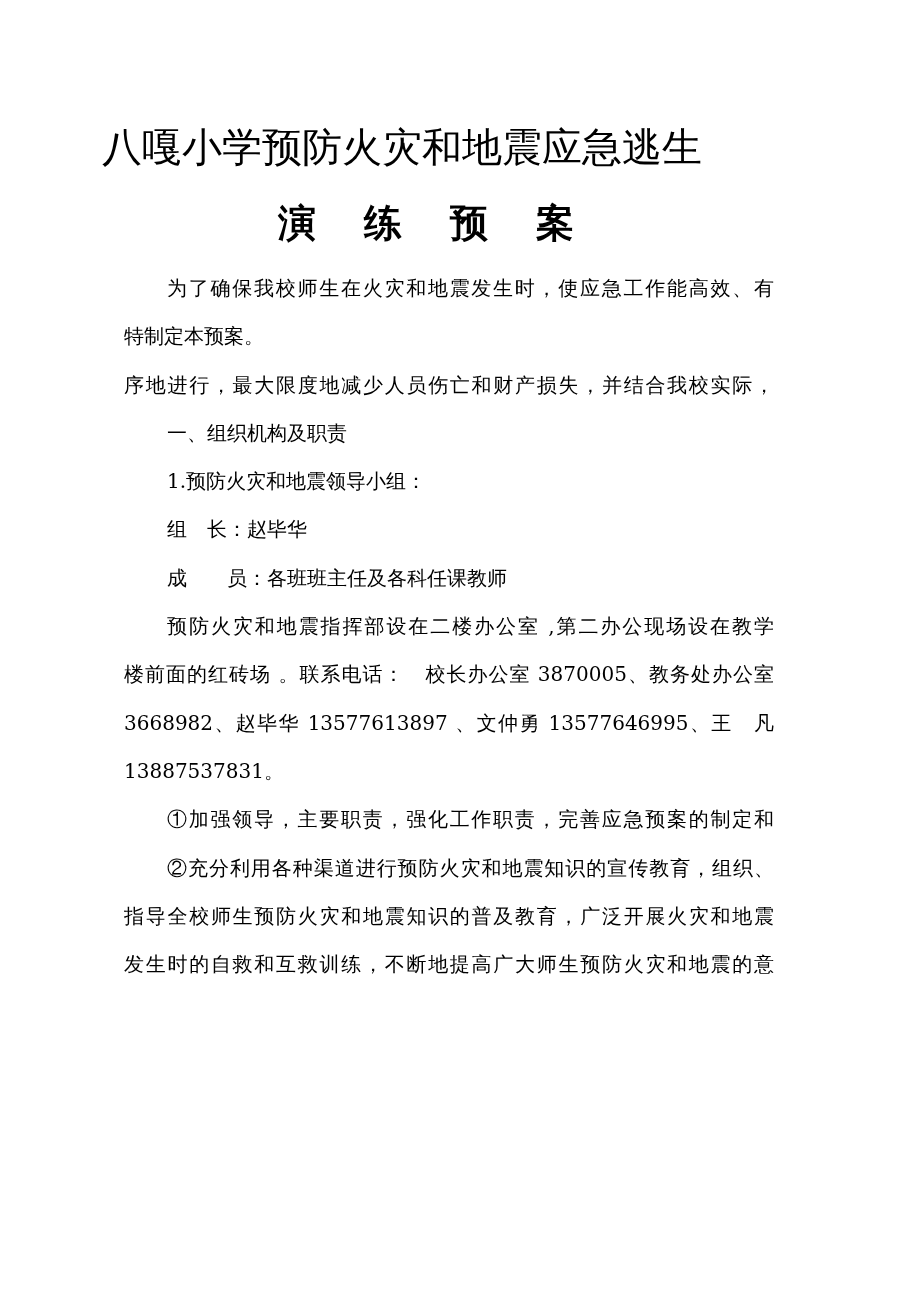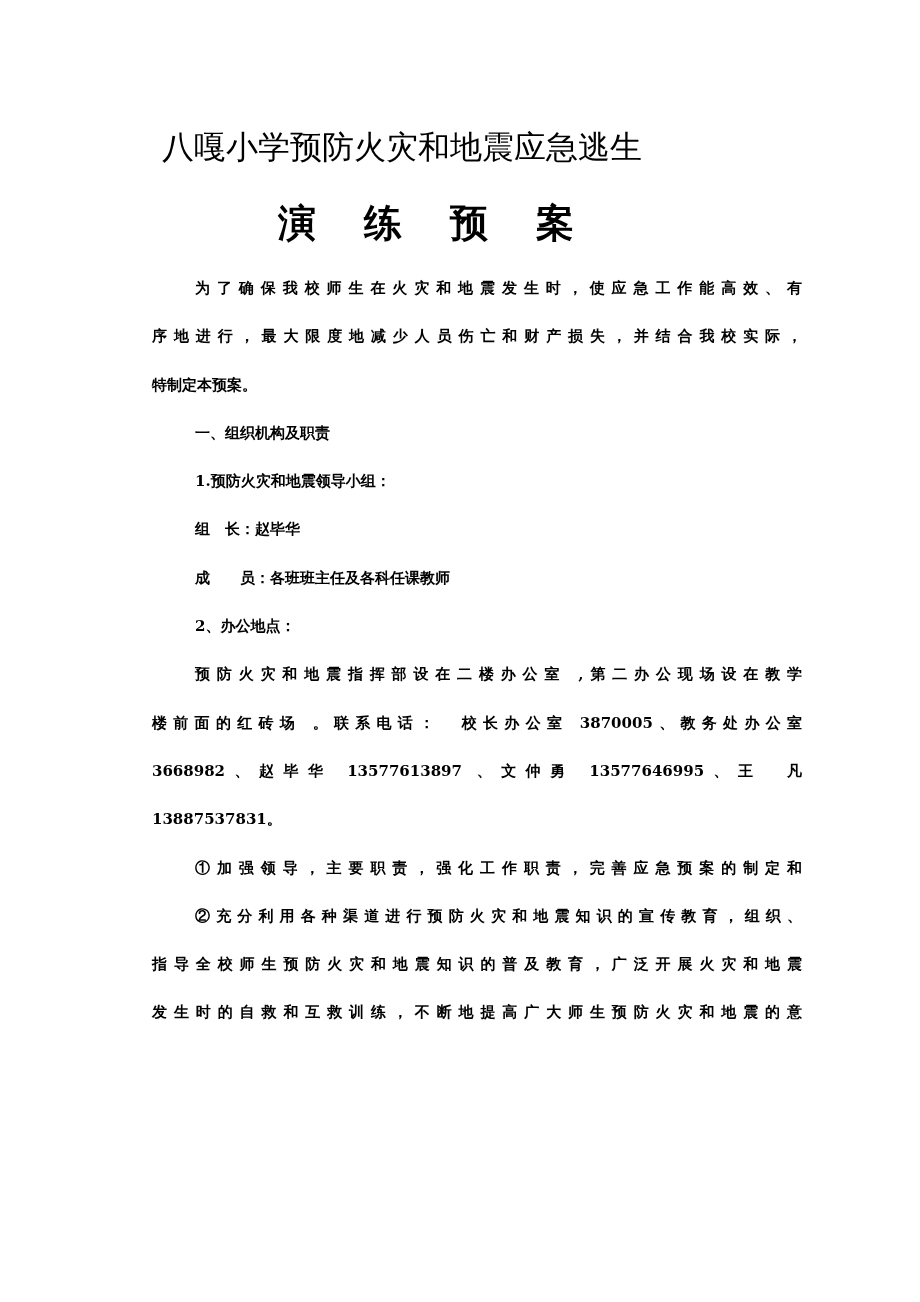--- a/index.html
+++ b/index.html
@@ -1,45 +1,44 @@
 <!DOCTYPE html>
 <html><head>
   <meta charset="utf-8">
   <style>
     html, body { margin: 0; padding: 0; background: #ffffff; }
     body { width: 920px; height: 1302px; position: relative; overflow: hidden;
            font-family: "DejaVu Serif", "Liberation Serif", serif; color: #000; }
     .page { position: absolute; left: 0; top: 0; width: 920px; height: 1302px; }
     .title1 { position: absolute; left: 0; width: 804px; top: 122px; text-align: center;
-              font-size: 32px; line-height: 50px; font-family: "DejaVu Sans", sans-serif; letter-spacing: 0px; }
+              font-size: 40px; line-height: 50px; font-family: "DejaVu Sans", sans-serif; letter-spacing: 0px; }
     .title2 { position: absolute; left: 0; width: 852px; top: 198px; text-align: center;
               font-size: 38px; line-height: 50px; font-weight: bold; word-spacing: 0; }
     .title2 span { display: inline-block; margin: 0 24px; }
-    .body { position: absolute; left: 152px; top: 264px; width: 650px; font-size: 15px; line-height: 48.3px; font-weight: bold; }
+    .body { position: absolute; left: 124px; top: 264px; width: 650px; font-size: 20px; line-height: 48.3px; }
     .line { white-space: nowrap; height: 48.3px; }
     .indent { padding-left: 43px; }
     .just { text-align: justify; text-align-last: justify; }
   </style>
 </head>
 <body>
 
 <div class="page">
   <div class="title1">八嘎小学预防火灾和地震应急逃生</div>
   <div class="title2">
     <span>演</span><span>练</span><span>预</span><span>案</span>
   </div>
   <div class="body" id="body">
       <div class="line indent just">为了确保我校师生在火灾和地震发生时，使应急工作能高效、有</div>
+      <div class="line">特制定本预案。</div>
       <div class="line just">序地进行，最大限度地减少人员伤亡和财产损失，并结合我校实际，</div>
-      <div class="line">特制定本预案。</div>
       <div class="line indent">一、组织机构及职责</div>
       <div class="line indent">1.预防火灾和地震领导小组：</div>
       <div class="line indent">组　长：赵毕华</div>
       <div class="line indent">成　　员：各班班主任及各科任课教师</div>
-      <div class="line indent">2、办公地点：</div>
       <div class="line indent just">预防火灾和地震指挥部设在二楼办公室 ,第二办公现场设在教学</div>
       <div class="line just">楼前面的红砖场 。联系电话：　校长办公室 3870005、教务处办公室</div>
       <div class="line just">3668982、赵毕华 13577613897 、文仲勇 13577646995、王　凡</div>
       <div class="line">13887537831。</div>
       <div class="line indent just">①加强领导，主要职责，强化工作职责，完善应急预案的制定和</div>
       <div class="line indent just">②充分利用各种渠道进行预防火灾和地震知识的宣传教育，组织、</div>
       <div class="line just">指导全校师生预防火灾和地震知识的普及教育，广泛开展火灾和地震</div>
       <div class="line just">发生时的自救和互救训练，不断地提高广大师生预防火灾和地震的意</div>
     </div>
 </div>

